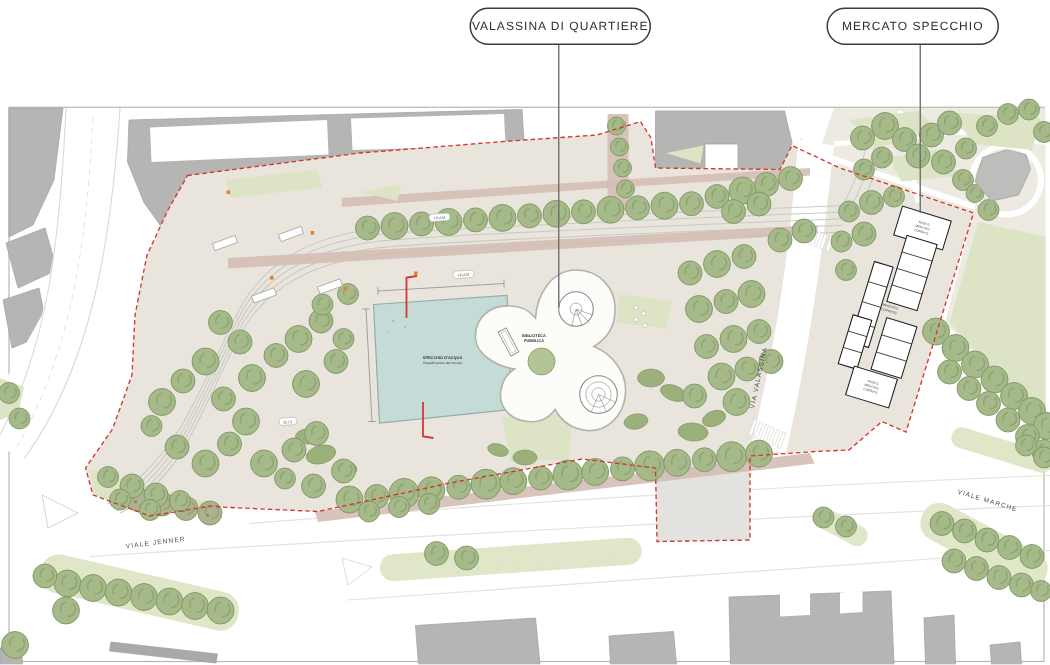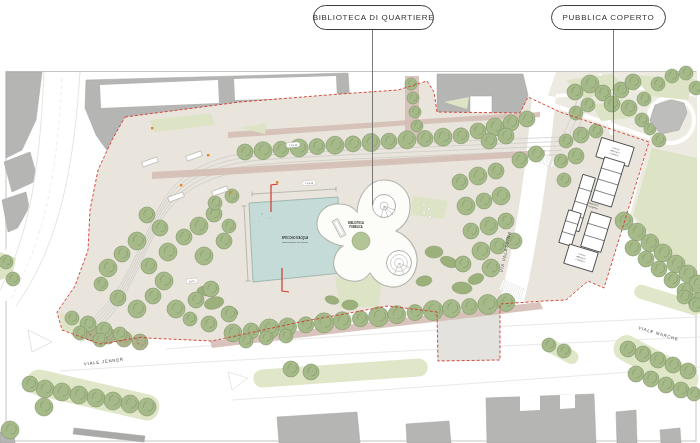--- a/index.html
+++ b/index.html
@@ -918,18 +918,18 @@
       <text x="192" y="282.2" text-anchor="middle" class="cap">BUS</text>
     </g>
 
     <text transform="translate(104,363) rotate(-7)" text-anchor="middle" class="street">VIALE JENNER</text>
     <text transform="translate(507,252) rotate(-78)" text-anchor="middle" class="street">VIA VALASSINA</text>
     <text transform="translate(658,335) rotate(17)" text-anchor="middle" class="street">VIALE MARCHE</text>
   </g>
 </svg>
 
 <div class="callout" id="callout-biblioteca">
-  <span>BIBLIOTECA DI QUARTIERE</span>
+  <span>VALASSINA DI QUARTIERE</span>
 </div>
 <div class="callout" id="callout-mercato">
-  <span>PUBBLICA COPERTO</span>
+  <span>MERCATO SPECCHIO</span>
 </div>
 </div>
 
 </body></html>

